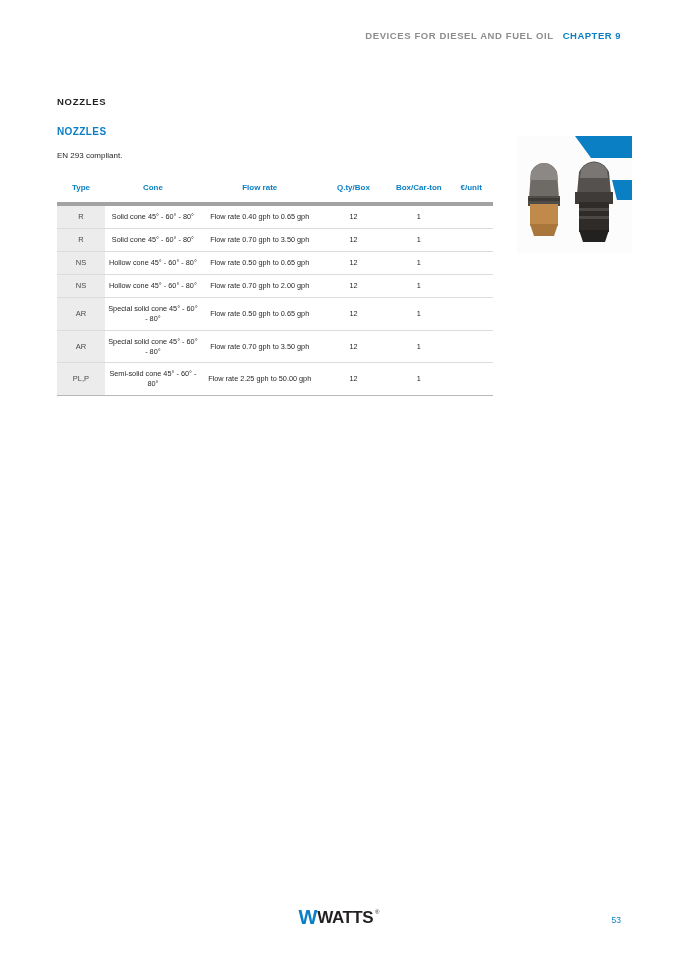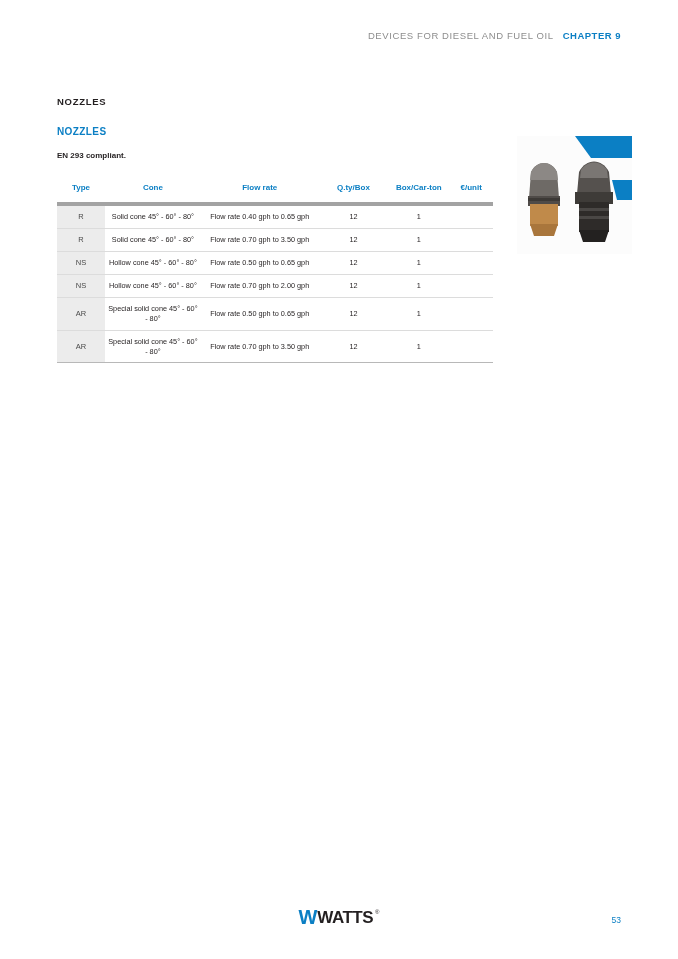--- a/index.html
+++ b/index.html
@@ -23,21 +23,21 @@
     top: 30px;
     right: 57px;
     display: flex;
     align-items: baseline;
     gap: 9px;
     font-size: 9.5px;
     letter-spacing: 0.6px;
   }
   .header-category {
     color: #8d8d8d;
-    font-weight: normal;
+    font-weight: bold;
   }
   .header-chapter {
     color: #0b7fc4;
     font-weight: bold;
     letter-spacing: 0.5px;
   }
 
   
   .section-title {
     position: absolute;
@@ -63,21 +63,21 @@
     letter-spacing: 0.4px;
     margin-bottom: 4px;
   }
   .product-desc {
     font-size: 8px;
     color: #3a3a3a;
     line-height: 1.35;
   }
   .product-standard {
     font-size: 8px;
-    font-weight: bold;
+    font-weight: normal;
     color: #231f20;
     margin-top: 14px;
     line-height: 1.35;
   }
 
   
   .table-wrap {
     position: absolute;
     top: 175px;
     left: 57px;
@@ -267,20 +267,28 @@
         <td></td>
       </tr>
       <tr>
         <td class="type-cell">AR</td>
         <td>Special solid cone 45° - 60° - 80°</td>
         <td>Flow rate 0.70 gph to 3.50 gph</td>
         <td>12</td>
         <td>1</td>
         <td></td>
       </tr>
+      <tr>
+        <td class="type-cell">PL,P</td>
+        <td>Semi-solid cone 45° - 60° - 80°</td>
+        <td>Flow rate 2.25 gph to 50.00 gph</td>
+        <td>12</td>
+        <td>1</td>
+        <td></td>
+      </tr>
     </tbody>
   </table>
 </div>
 
 <div class="footer-logo">
   <span class="logo-mark">W</span>
   <span class="logo-text">WATTS</span>
   <span class="logo-reg">®</span>
 </div>
 <div class="page-number">53</div>

